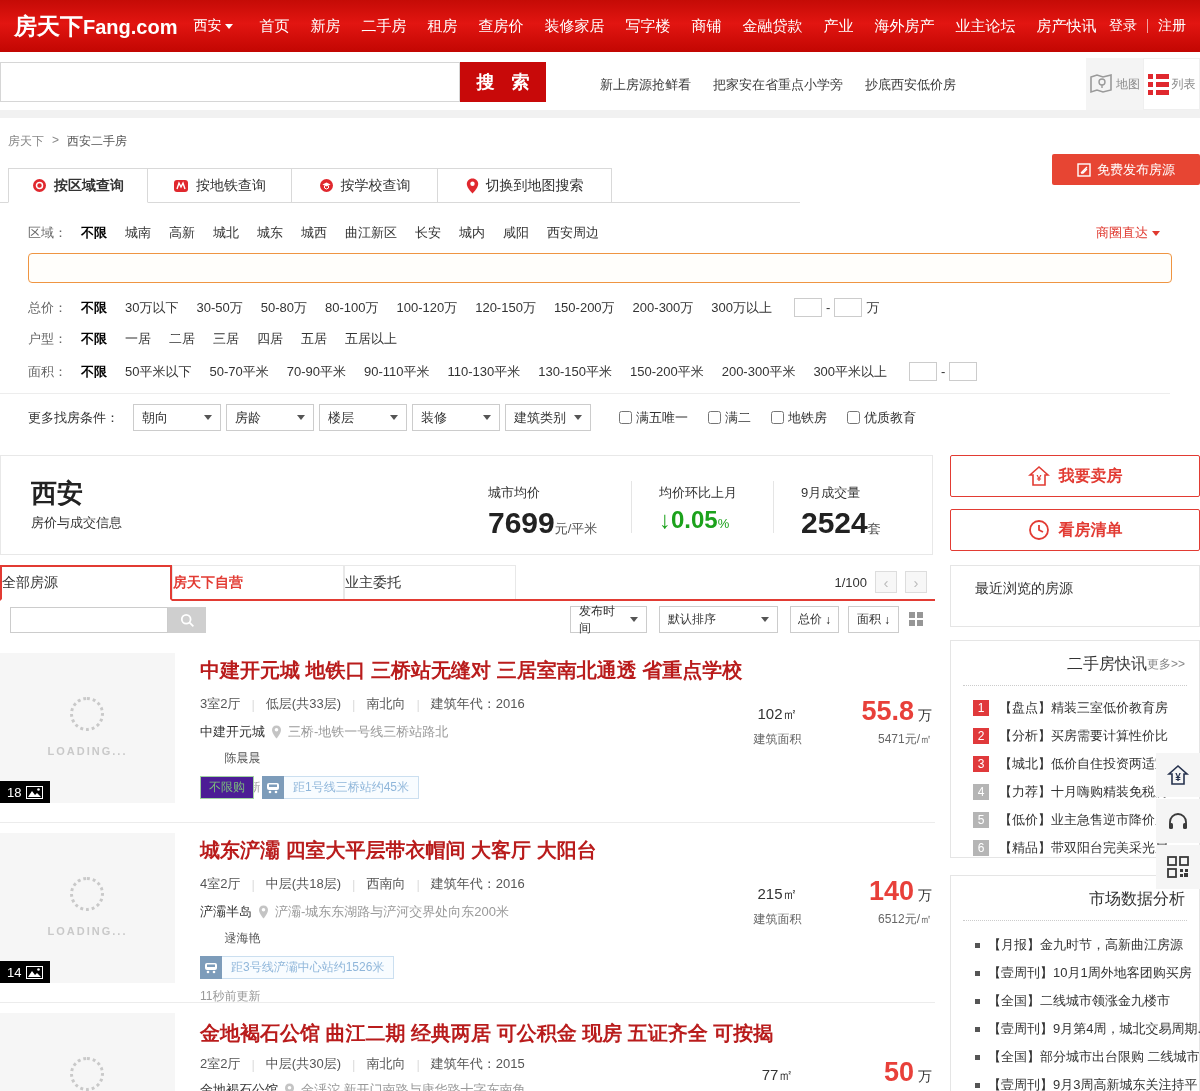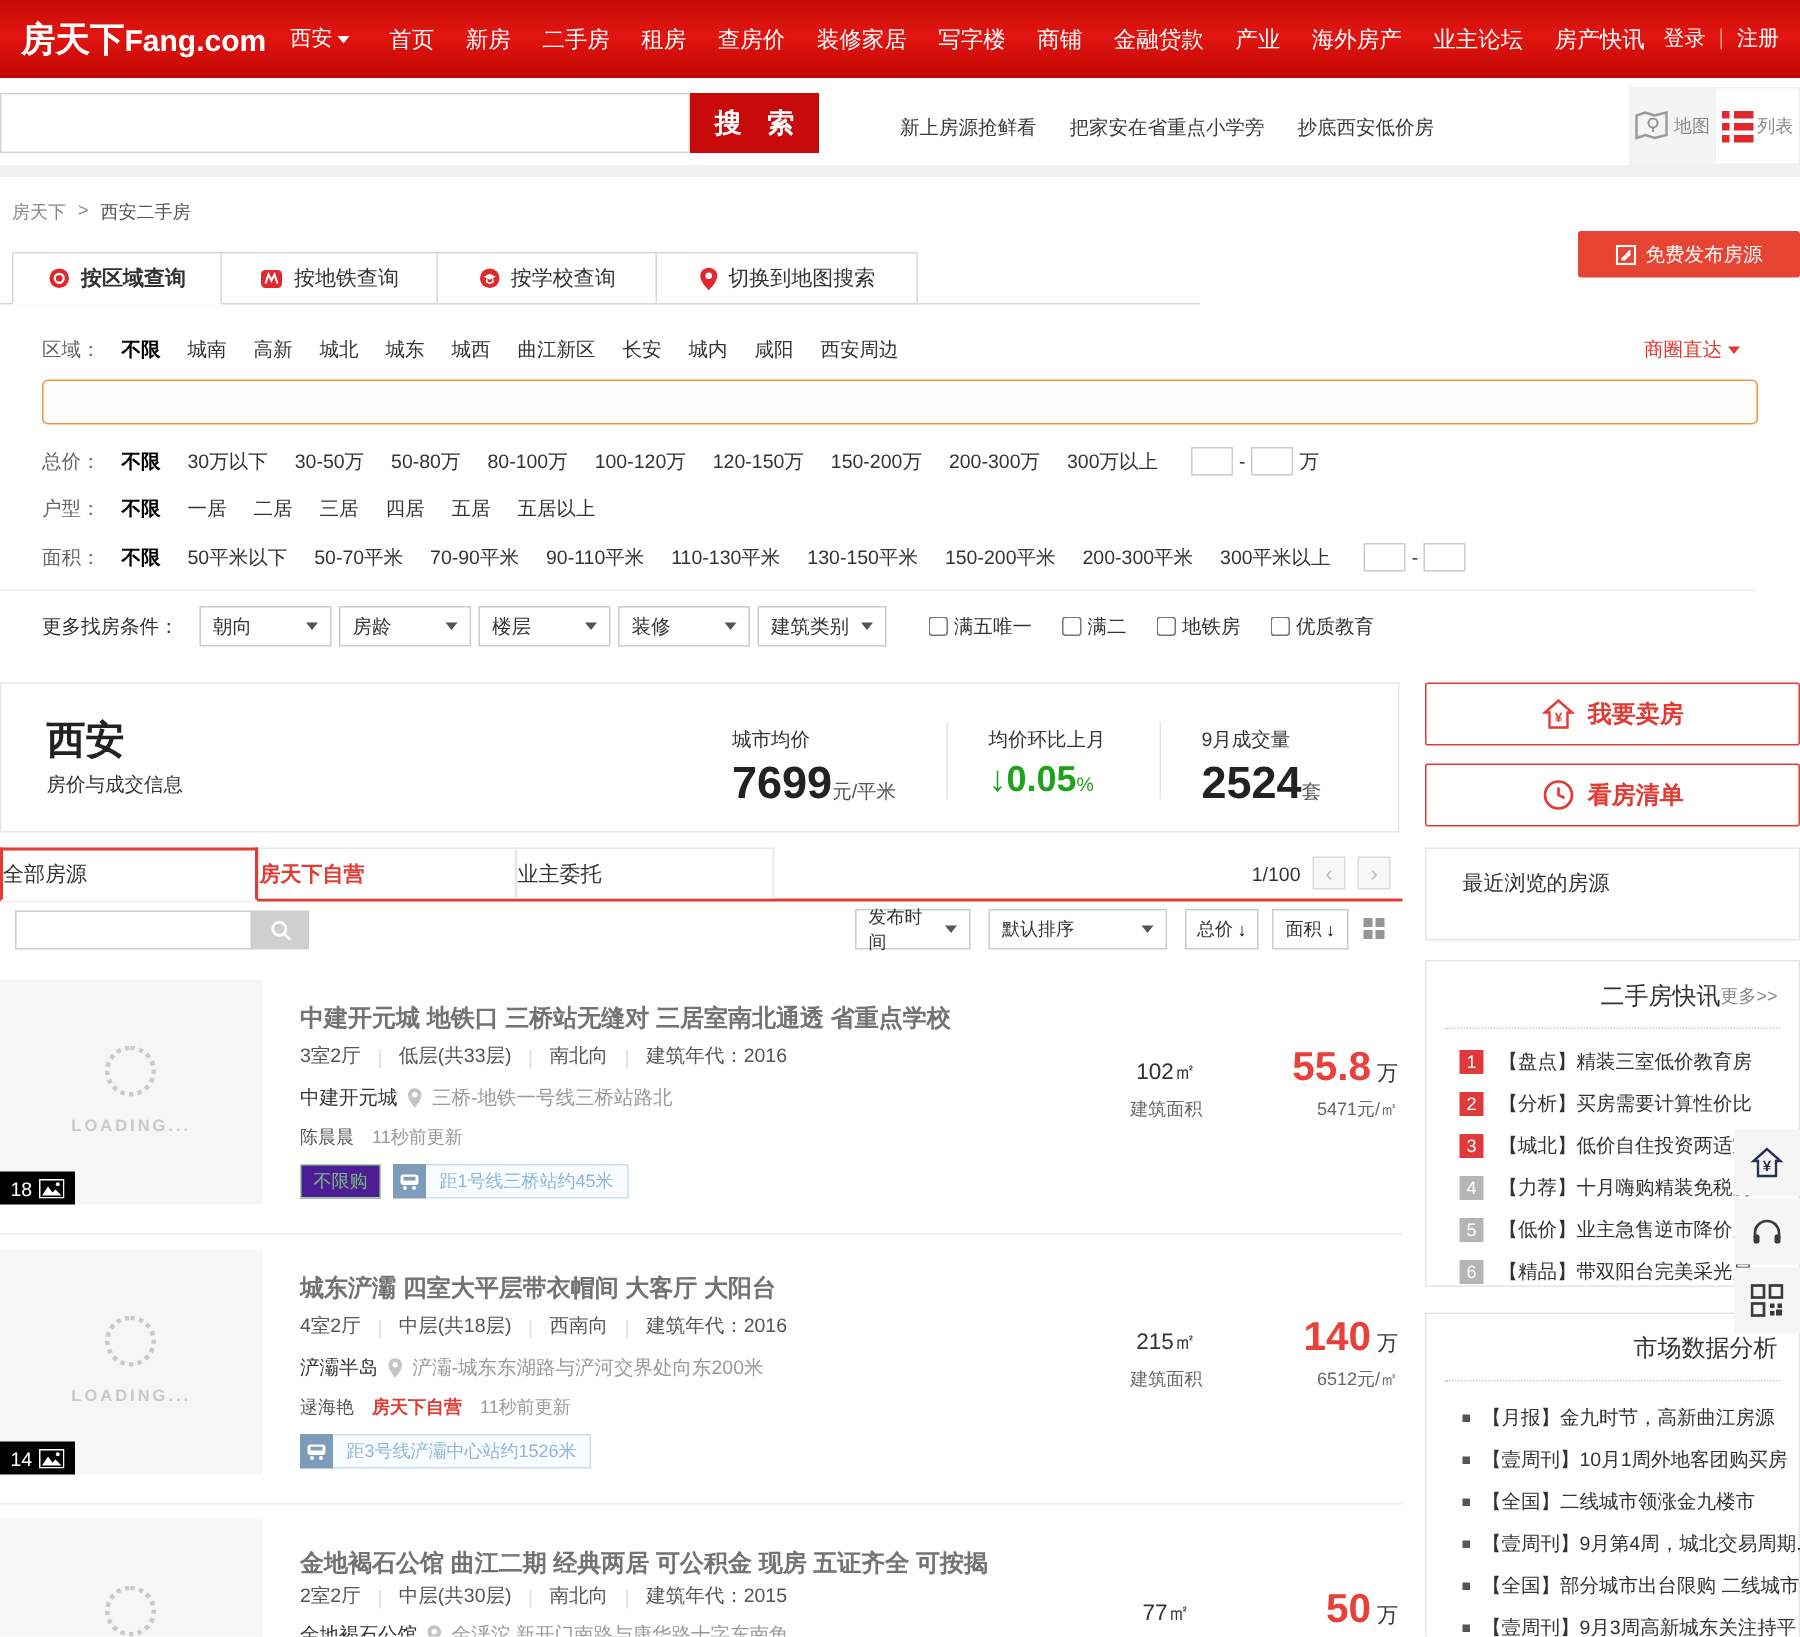--- a/index.html
+++ b/index.html
@@ -91,27 +91,27 @@
   .sortbtn { position:absolute; top:606px; height:27px; border:1px solid #ccc; background:#fff; display:flex; align-items:center; justify-content:center; gap:3px; font-size:12px; color:#333; cursor:pointer; }
   .sortbtn b { font-size:12px; color:#111; }
   .gridicon { position:absolute; left:909px; top:612px; width:15px; height:15px; display:grid; grid-template-columns:6px 6px; grid-template-rows:6px 6px; gap:2px; cursor:pointer; }
   .gridicon i { background:#969696; }
 
   
   .photo { position:absolute; left:0; width:175px; height:150px; background:#f6f6f6; cursor:pointer; }
   .spinner { position:absolute; left:70px; top:44px; width:34px; height:34px; border:3px dotted #c9c9c9; border-radius:50%; }
   .loadtxt { position:absolute; left:0; top:92px; width:175px; text-align:center; font-size:11px; font-weight:bold; letter-spacing:2px; color:#c9c9c9; }
   .pbadge { position:absolute; left:0; bottom:0; height:22px; background:#000; color:#fff; font-size:13px; display:flex; align-items:center; gap:5px; padding:0 7px; }
-  .ltitle { position:absolute; left:200px; font-size:16px; font-weight:bold; color:#737373; cursor:pointer; white-space:nowrap;margin-top:12px; }
+  .ltitle { position:absolute; left:200px; font-size:20px; font-weight:bold; color:#b91c1c; cursor:pointer; white-space:nowrap; }
   .lspecs { position:absolute; left:200px; font-size:13px; color:#555; display:flex; align-items:center; }
   .lspecs .sep { color:#ddd; margin:0 11px; font-style:normal; }
   .lcomm { position:absolute; left:200px; font-size:13px; display:flex; align-items:center; gap:6px; }
   .lcomm .cname { color:#333; cursor:pointer; }
   .lcomm .cloc { color:#999; }
-  .lagent { position:absolute; left:200px; font-size:12px; color:#555; display:flex; gap:12px; align-items:flex-end; }
+  .lagent { position:absolute; left:200px; font-size:12px; color:#555; display:flex; gap:12px; align-items:flex-end;flex-direction:column; }
   .lagent .upd { color:#999; }
   .lagent .selfop { color:#e23b33; font-weight:bold; }
   .ltags { position:absolute; left:200px; display:flex; align-items:stretch; gap:8px; }
   .tag-limit { border:1px solid #a3d3a3; color:#7bbd7b; font-size:12px; padding:2px 8px; background:#4c1d95; }
   .mtag { display:inline-flex; align-items:stretch; cursor:pointer; }
   .mtag .ic { width:22px; background:#7d9cba; display:flex; align-items:center; justify-content:center; }
   .mtag .tx { border:1px solid #cbdff0; border-left:none; background:#f8fcff; color:#8fb6da; font-size:12px; padding:2px 9px; display:flex; align-items:center; }
   .areacol { position:absolute; left:735px; width:85px; text-align:center; }
   .areaval { font-size:15px; color:#333; }
   .arealbl { font-size:12px; color:#666; }

